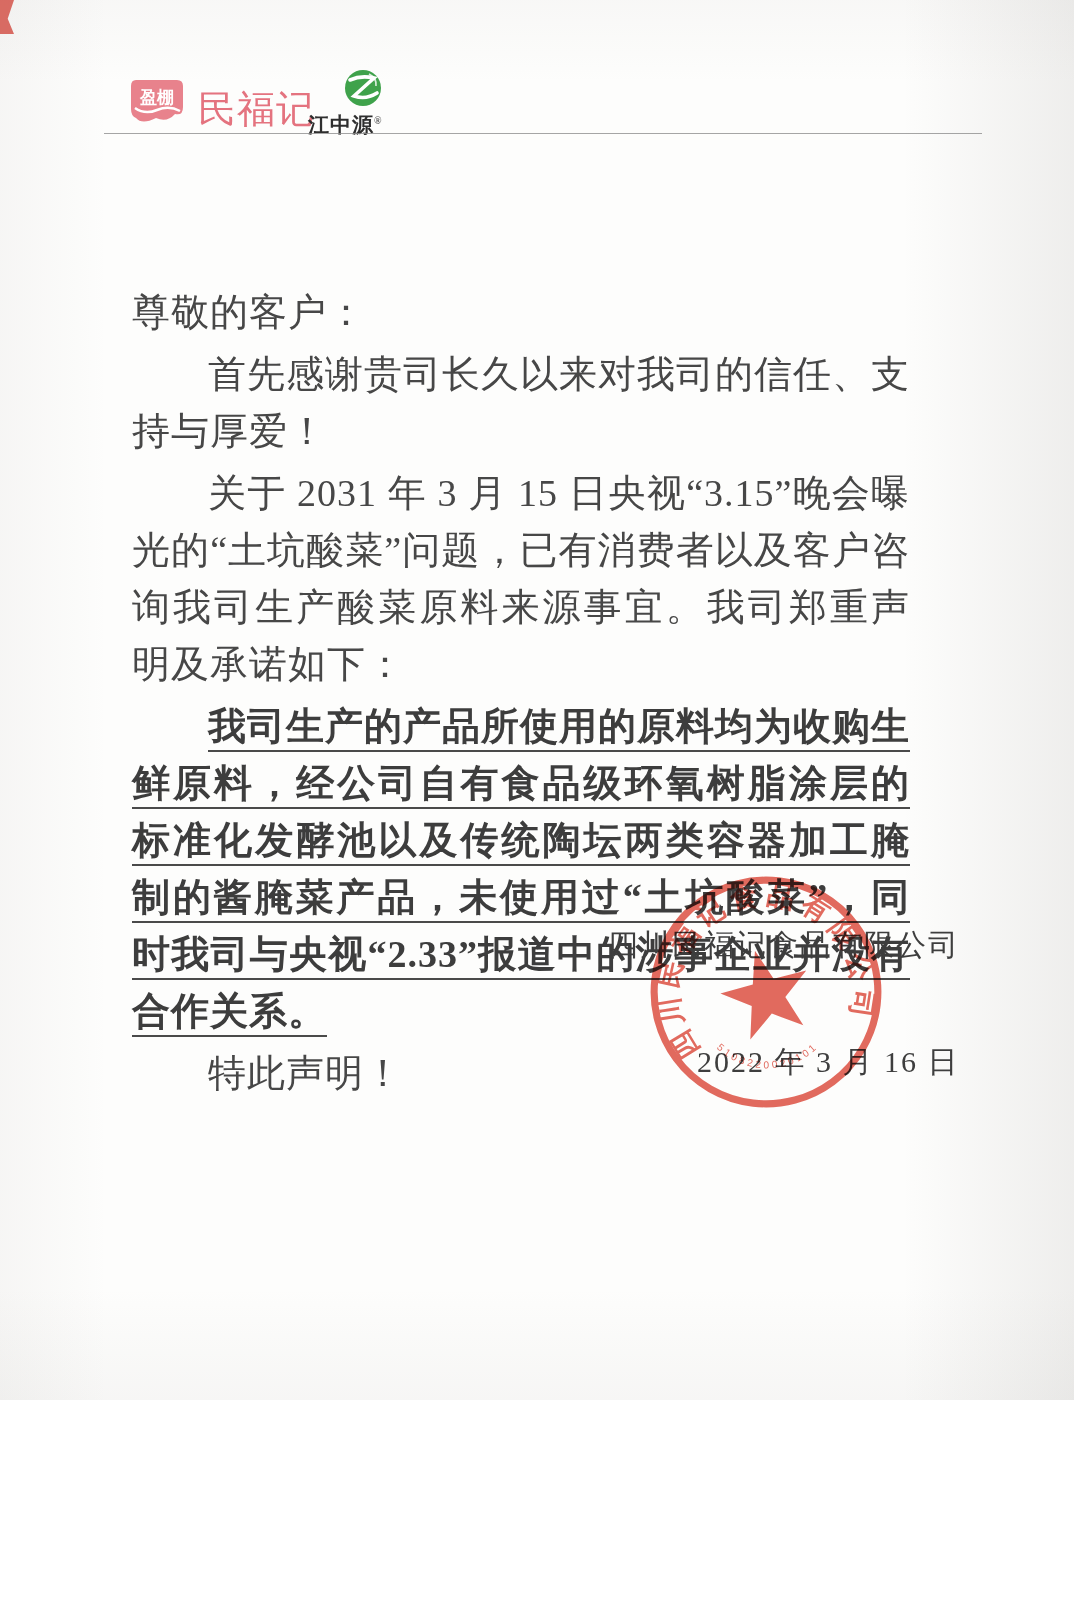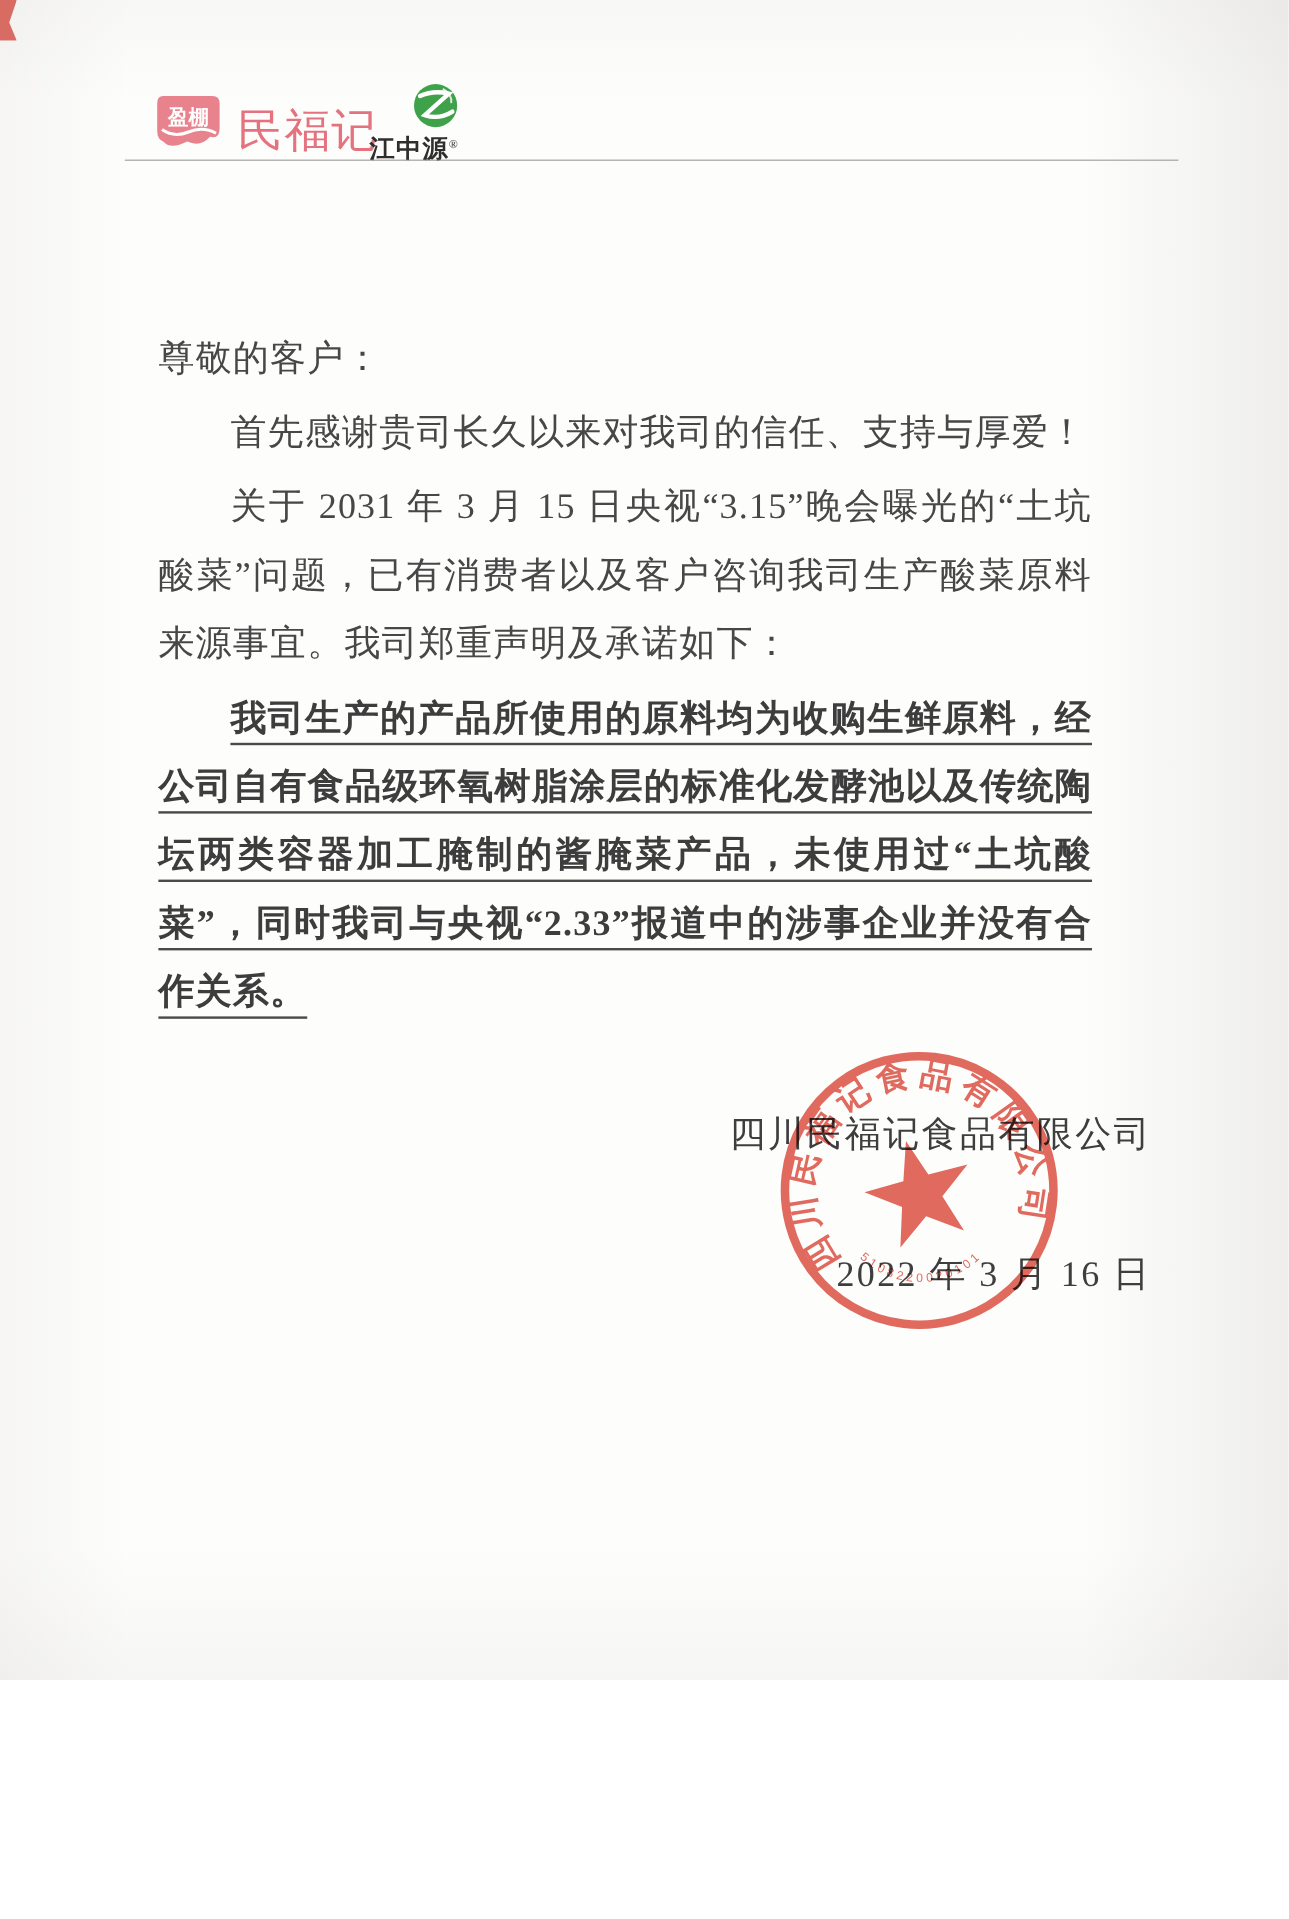--- a/index.html
+++ b/index.html
@@ -44,22 +44,22 @@
   }
   
   .doc-title{
     position:absolute;left:0;top:160px;width:1074px;
     text-align:center;font-size:40px;font-weight:700;color:#4c4c4c;
     font-family:"Liberation Sans","DejaVu Sans",sans-serif;
     letter-spacing:4px;
   }
   
   .body-text{
-    position:absolute;left:132px;top:270px;width:778px;
-    font-size:30px;line-height:57px;color:#474747;
+    position:absolute;left:132px;top:284px;width:778px;
+    font-size:38px;line-height:57px;color:#474747;
     text-align:justify;letter-spacing:1px;
   }
   .body-text p{margin:0 0 5px 0;}
   .salutation{text-indent:0;}
   .indent{text-indent:2em;}
   .pledge{
     font-weight:600;color:#3d3d3d;
     text-decoration:underline;
     text-decoration-thickness:1.5px;
     text-underline-offset:11px;
@@ -107,20 +107,21 @@
   </div>
 
   <div class="divider"></div>
 
 
   <div class="body-text">
     <p class="salutation">尊敬的客户：</p>
     <p class="indent">首先感谢贵司长久以来对我司的信任、支持与厚爱！</p>
     <p class="indent">关于 2031 年 3 月 15 日央视“3.15”晚会曝光的“土坑酸菜”问题，已有消费者以及客户咨询我司生产酸菜原料来源事宜。我司郑重声明及承诺如下：</p>
     <p class="indent pledge">我司生产的产品所使用的原料均为收购生鲜原料，经公司自有食品级环氧树脂涂层的标准化发酵池以及传统陶坛两类容器加工腌制的酱腌菜产品，未使用过“土坑酸菜”，同时我司与央视“2.33”报道中的涉事企业并没有合作关系。</p>
+    <p class="indent">特此声明！</p>
   </div>
 
   <div class="company-line">四川民福记食品有限公司</div>
   <div class="date-line">2022 年 3 月 16 日</div>
 
   <svg class="seal" viewBox="0 0 236 236">
     <defs>
       <path id="ringPath" d="M 43.5,161 A 86,86 0 1 1 192.5,161" fill="none"></path>
       <path id="codePath" d="M 52,150 A 72,72 0 0 0 184,150" fill="none"></path>
     </defs>

